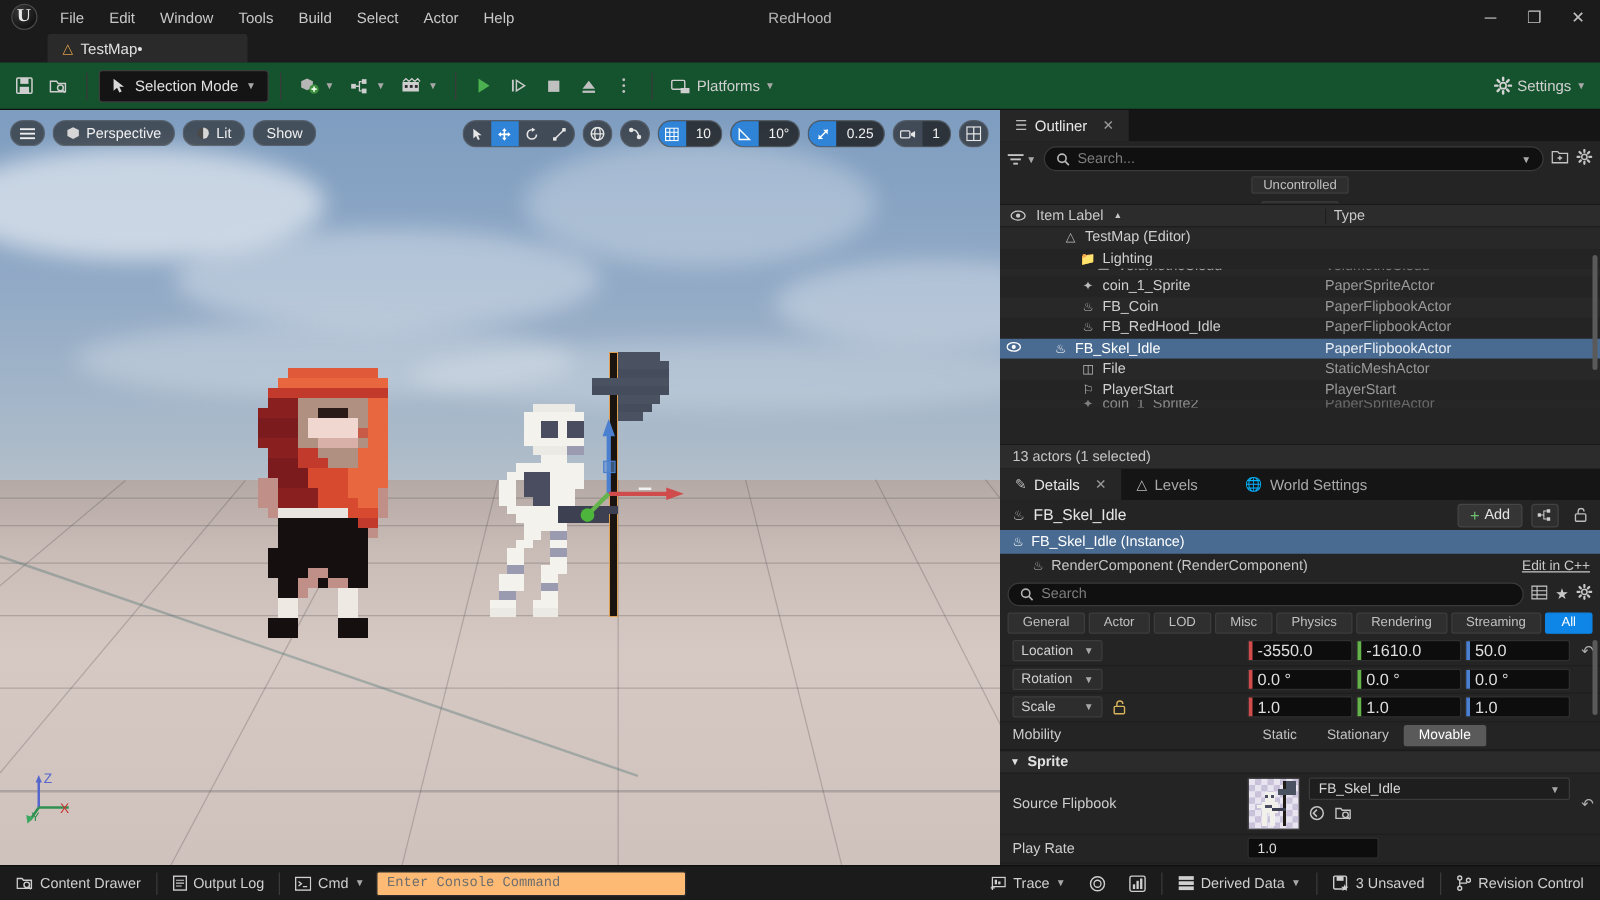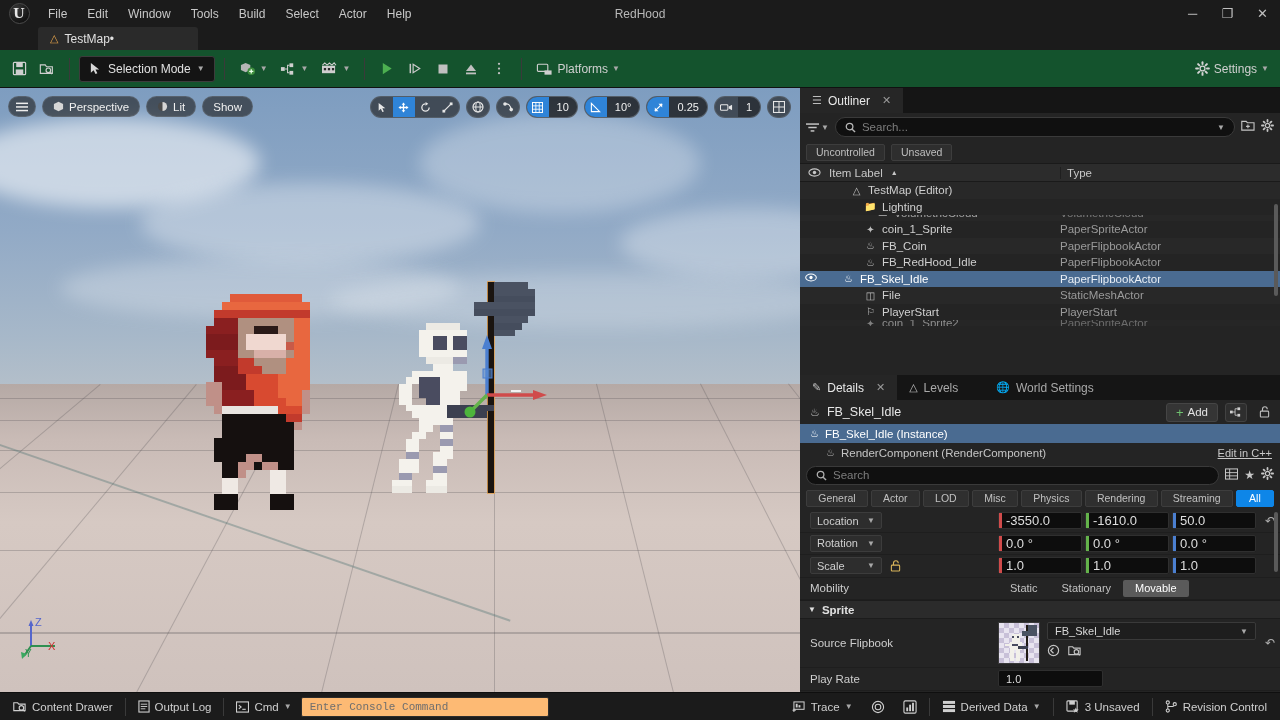--- a/index.html
+++ b/index.html
@@ -149,21 +149,21 @@
   .ptab .picon { font-size: 11px; color: #bdbdbd; }
 
   .outliner { background: #242424; display: flex; flex-direction: column; flex: 0 0 262px; min-height: 0; }
   .ol-search {
     height: 28px; display: flex; align-items: center; gap: 6px; padding: 0 6px; background: #242424;
   }
   .searchbox {
     flex: 1 1 auto; height: 20px; background: #101010; border: 1px solid #3a3a3a; border-radius: 10px;
     display: flex; align-items: center; gap: 6px; padding: 0 9px; color: #7d7d7d; font-size: 11.5px;
   }
-  .ol-filters { height: 22px; display: flex; align-items: center; gap: 6px; padding: 0 6px; }
+  .ol-filters { height: 22px; display: flex; align-items: center; gap: 6px; padding: 0 6px; flex-direction: column; }
   .fchip {
     height: 17px; padding: 0 9px; background: #2e2e2e; border: 1px solid #3d3d3d; border-radius: 2px;
     font-size: 10.5px; color: #bfbfbf; display: flex; align-items: center;
   }
   .ol-head {
     height: 19px; display: flex; align-items: center; background: #2c2c2c; font-size: 11.5px; color: #c8c8c8;
     border-top: 1px solid #1a1a1a; border-bottom: 1px solid #1a1a1a;
   }
   .ol-head .c1 { width: 260px; display: flex; align-items: center; gap: 8px; padding-left: 8px; }
   .ol-head .c2 { flex: 1; padding-left: 6px; border-left: 1px solid #1f1f1f; }
@@ -901,20 +901,21 @@
             <span class="eye"></span>
             <span class="lbl" style="padding-left:42px;">
               <span class="ol-icon">✦</span>
               <span>coin_1_Sprite2</span>
             </span>
             <span class="ty">PaperSpriteActor</span>
           </div>
           <div class="ol-scroll"></div>
         </div>
 
+        <div class="ol-status">13 actors (1 selected)</div>
       </div>
 
       <div class="panel-tabs">
         <div class="ptab active">
           <span class="picon">✎</span>
           <span>Details</span>
           <span class="x">✕</span>
         </div>
         <div class="ptab">
           <span class="picon">△</span>

